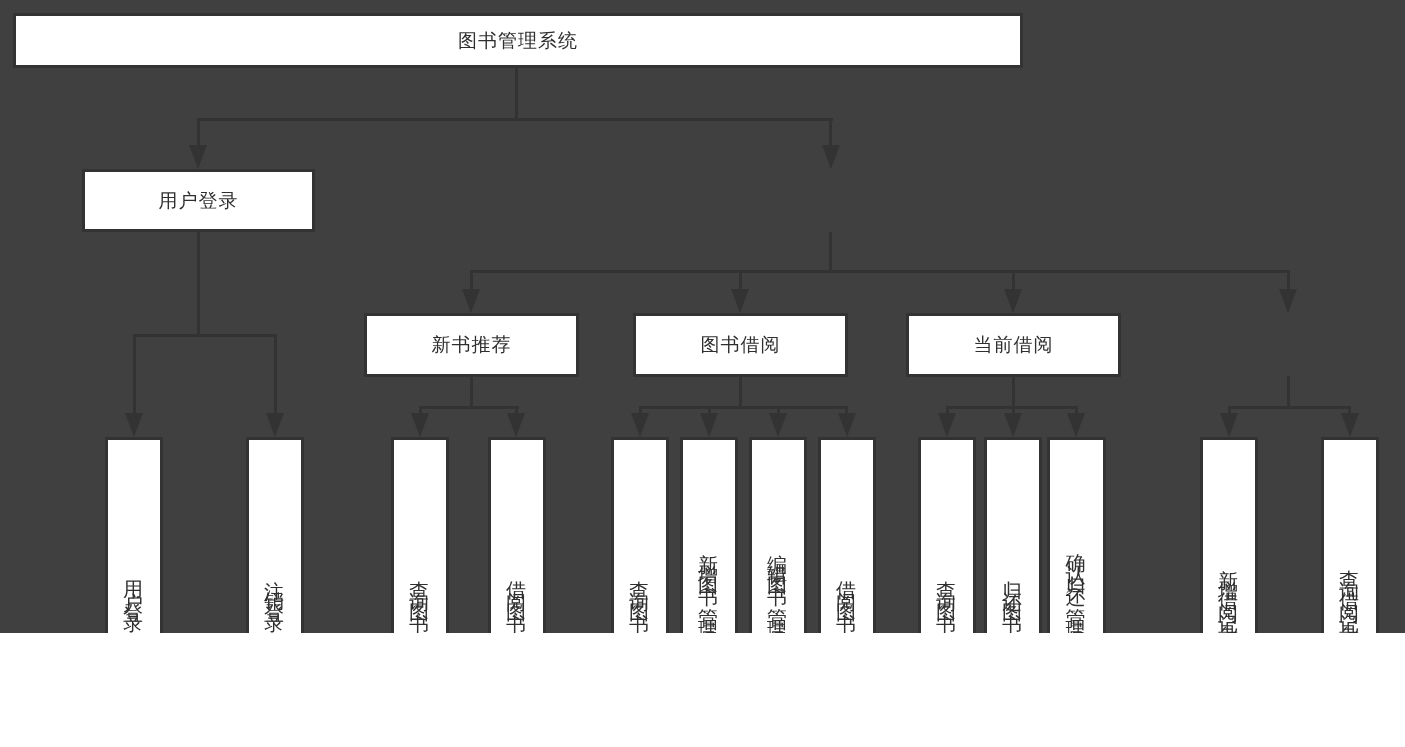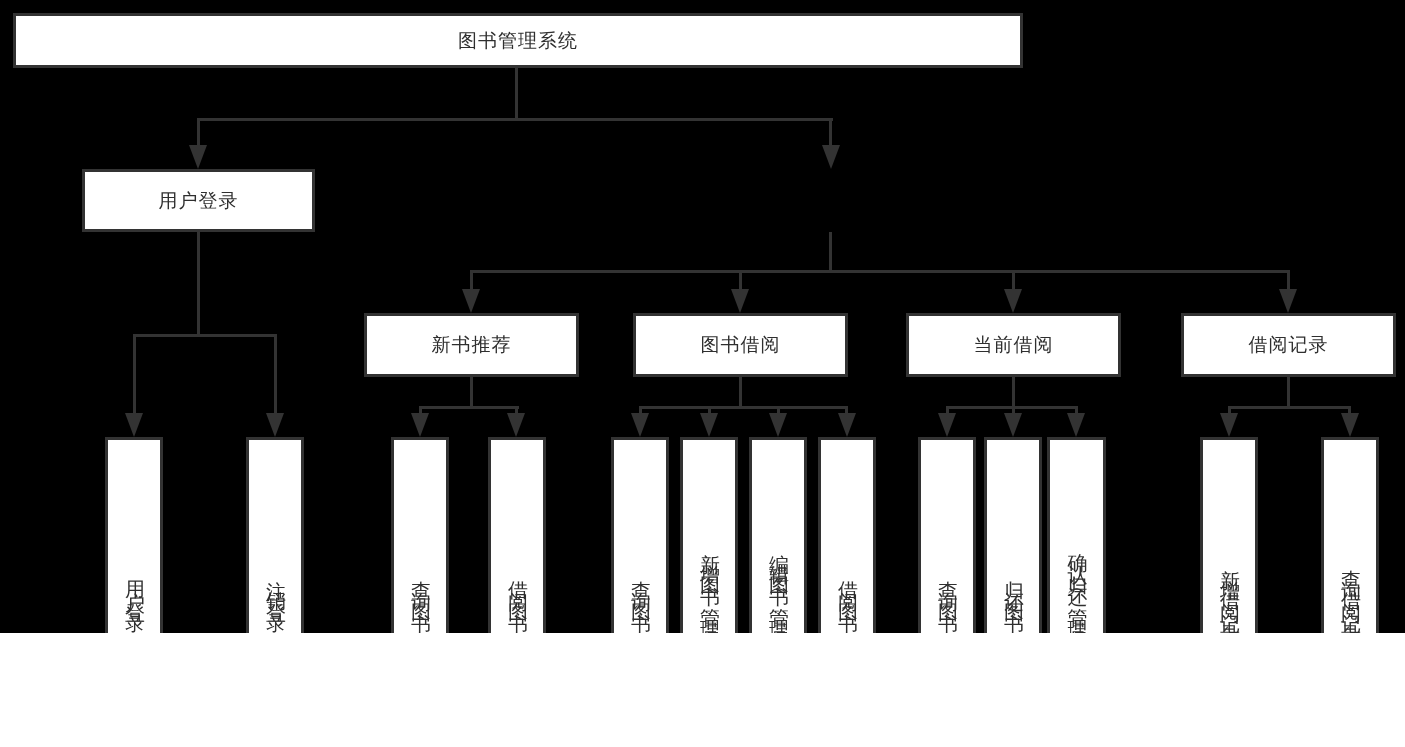--- a/index.html
+++ b/index.html
@@ -1,21 +1,21 @@
 <!DOCTYPE html>
 <html><head>
 <meta charset="utf-8">
 <style>
   html,body{margin:0;padding:0;background:#ffffff;}
   .canvas{
     position:relative;
     width:1405px;height:633px;
-    background:#000000;
+    background:#404040;
     overflow:hidden;
-    font-family:Liberation Mono, monospace;
+    font-family:Liberation Sans, sans-serif;
   }
   .node{
     position:absolute;
     box-sizing:border-box;
     border:3px solid #333333;
     background:#ffffff;
     display:flex;
     align-items:center;
     justify-content:center;
     color:#2f2f2f;
@@ -121,23 +121,20 @@
 
   <div class="node hnode" style="left:364px;top:313px;width:215px;height:64px">
     <span class="lbl">新书推荐</span>
   </div>
   <div class="node hnode" style="left:633px;top:313px;width:215px;height:64px">
     <span class="lbl">图书借阅</span>
   </div>
   <div class="node hnode" style="left:906px;top:313px;width:215px;height:64px">
     <span class="lbl">当前借阅</span>
   </div>
-  <div class="node hnode" style="left:1181px;top:313px;width:215px;height:64px">
-    <span class="lbl">借阅记录</span>
-  </div>
 
   <div class="node vnode" style="left:105px;top:437px;width:58px;height:300px">
     <span class="lbl">用户登录</span>
   </div>
   <div class="node vnode" style="left:246px;top:437px;width:58px;height:300px">
     <span class="lbl">注销登录</span>
   </div>
 
   <div class="node vnode" style="left:391px;top:437px;width:58px;height:300px">
     <span class="lbl">查询图书</span>

